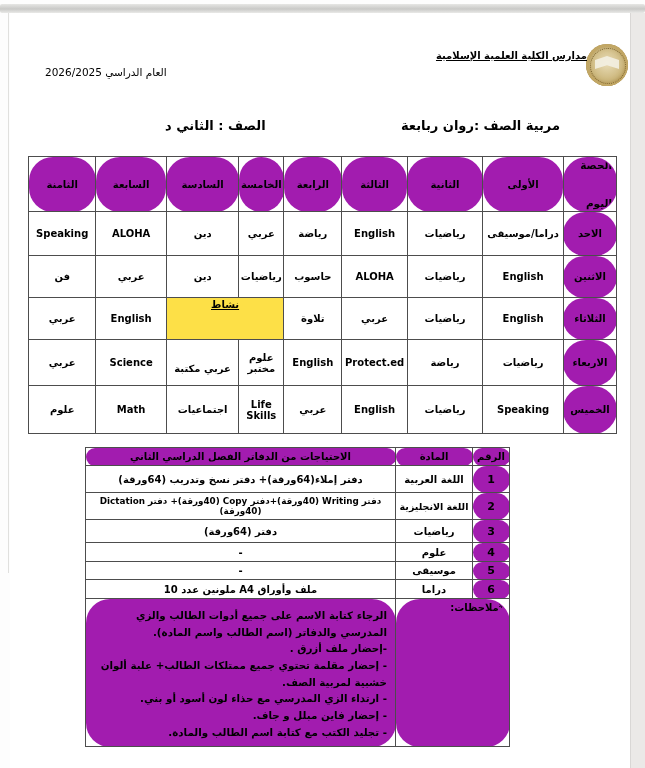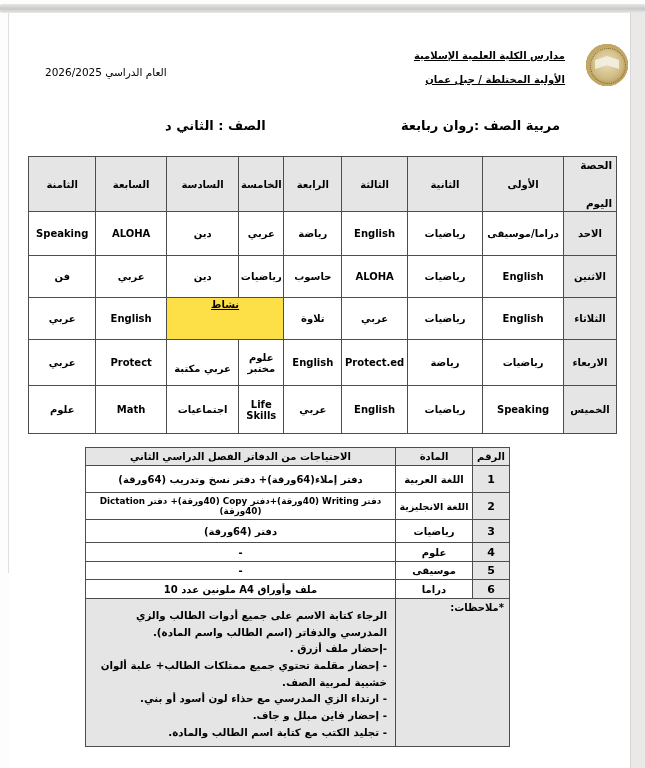--- a/index.html
+++ b/index.html
@@ -14,34 +14,34 @@
   .page{position:absolute;left:10px;top:13px;width:620px;height:755px;background:#fff;}
 
   
   .logo{position:absolute;left:586px;top:44px;width:42px;height:42px;border-radius:50%;
     background:radial-gradient(circle at 50% 45%,#e9ddb8 0%,#cdb87e 55%,#b99a55 80%,#a5833f 100%);
     box-shadow:inset 0 0 0 3px #c2a765, inset 0 0 6px #8a6f33;}
   .logo .book{position:absolute;left:9px;top:12px;width:24px;height:13px;background:#f3efe2;
     clip-path:polygon(0 30%,50% 0,100% 30%,100% 100%,50% 72%,0 100%);opacity:.9;}
   .logo .ring{position:absolute;left:4px;top:4px;width:34px;height:34px;border-radius:50%;
     border:1px dotted #7e6630;}
-  .school-lines{position:absolute;right:80px;top:44px;text-align:right;font-size:10px;font-weight:bold;line-height:2.4;}
+  .school-lines{position:absolute;right:58px;top:44px;text-align:right;font-size:10px;font-weight:bold;line-height:2.4;}
   .school-lines div{text-decoration:underline;}
   .doc-title{position:absolute;left:170px;top:38px;width:330px;text-align:center;
     font-size:16.5px;font-weight:bold;text-decoration:underline;text-underline-offset:4px;}
   .year-line{position:absolute;left:45px;top:66px;font-size:10.5px;direction:rtl;}
   .teacher-line{position:absolute;right:85px;top:118px;font-size:13px;font-weight:bold;direction:rtl;}
   .grade-line{position:absolute;left:165px;top:118px;font-size:13px;font-weight:bold;direction:rtl;}
 
   
   table{border-collapse:collapse;table-layout:fixed;}
   td{border:1px solid #4d4d4d;text-align:center;vertical-align:middle;overflow:hidden;padding:1px;}
   .schedule{position:absolute;left:28px;top:156px;width:589px;direction:rtl;}
   .schedule td{font-weight:bold;font-size:10px;}
-  .gray{background:#e5e5e5;}
+  .gray{background:#a21caf;border-radius:24px;}
   .corner{display:flex;flex-direction:column;justify-content:space-between;height:50px;padding:1px 3px;}
   .corner span{text-align:right;font-size:10.5px;font-weight:bold;}
   .day-cell{font-size:11.5px;}
   .phead{font-size:11px;margin-top:23px;}
   .en{font-size:11px;font-family:"DejaVu Sans",sans-serif;direction:ltr;}
   .small-ar{font-size:9px;}
   .yellow{background:#fde047;vertical-align:top;}
   .yellow span{text-decoration:underline;font-size:10px;}
   .bottom-al{vertical-align:bottom;padding-bottom:11px;}
 
@@ -63,21 +63,20 @@
   <div class="photo-right-strip"></div>
   <div class="photo-left-line"></div>
   <div class="page"></div>
 
   <div class="logo">
     <div class="ring"></div>
     <div class="book"></div>
   </div>
   <div class="school-lines">
     <div>مدارس الكلية العلمية الإسلامية</div>
-    <div>الأولية المختلطة / جبل عمان</div>
   </div>
   <div class="year-line">العام الدراسي  2026/2025</div>
   <div class="teacher-line">مربية الصف :روان ربابعة</div>
   <div class="grade-line">الصف : الثاني  د</div>
 
   <table class="schedule" dir="rtl">
     <colgroup>
       <col style="width:52px">
         <col style="width:79px">
         <col style="width:74px">
@@ -144,21 +143,21 @@
     </tr>
 
     <tr style="height:46px">
       <td class="gray day-cell">الاربعاء</td>
       <td>رياضيات</td>
       <td>رياضة</td>
       <td class="en" style="font-size:10px">Protect.ed</td>
       <td class="en">English</td>
       <td>علوم مختبر</td>
       <td class="bottom-al">عربي مكتبة</td>
-      <td class="en">Protect</td>
+      <td class="en">Science</td>
       <td>عربي</td>
     </tr>
 
     <tr style="height:48px">
       <td class="gray day-cell">الخميس</td>
       <td class="en">Speaking</td>
       <td>رياضيات</td>
       <td class="en">English</td>
       <td>عربي</td>
       <td class="en">Life Skills</td>

